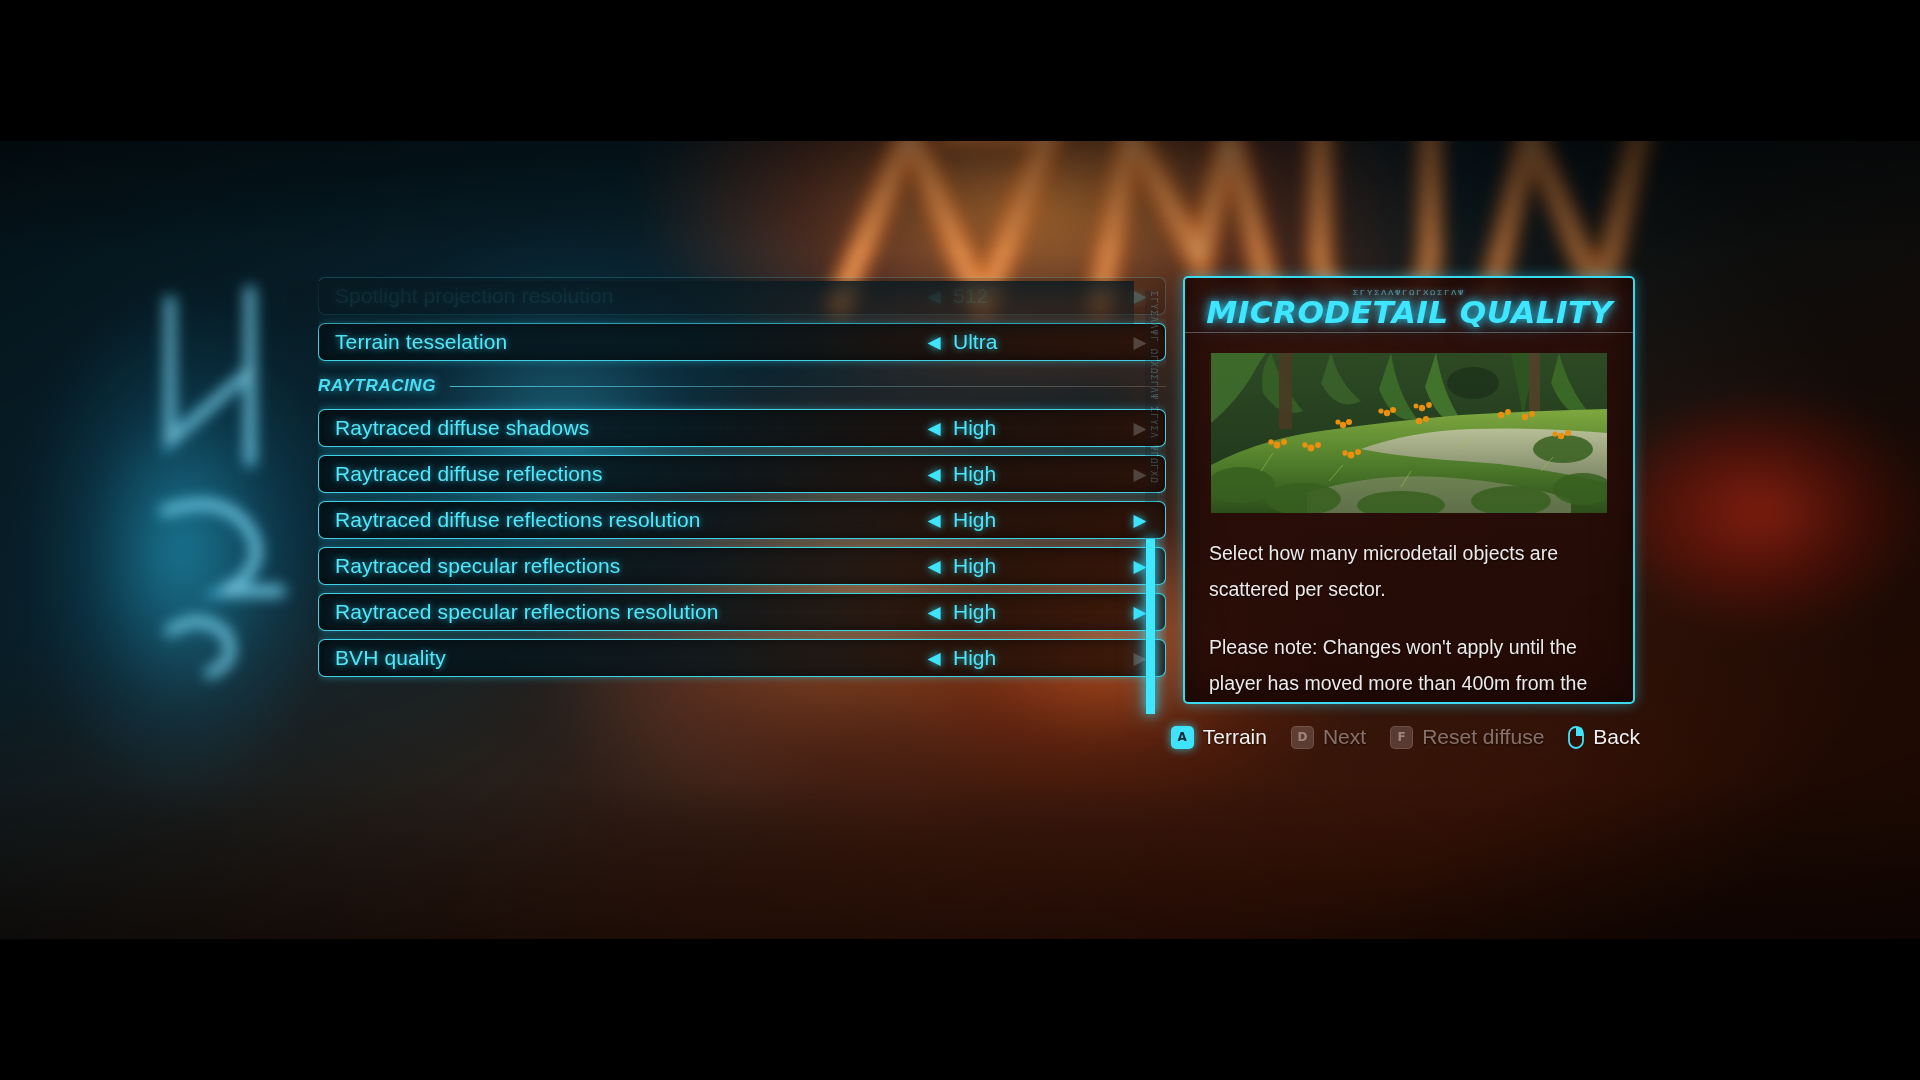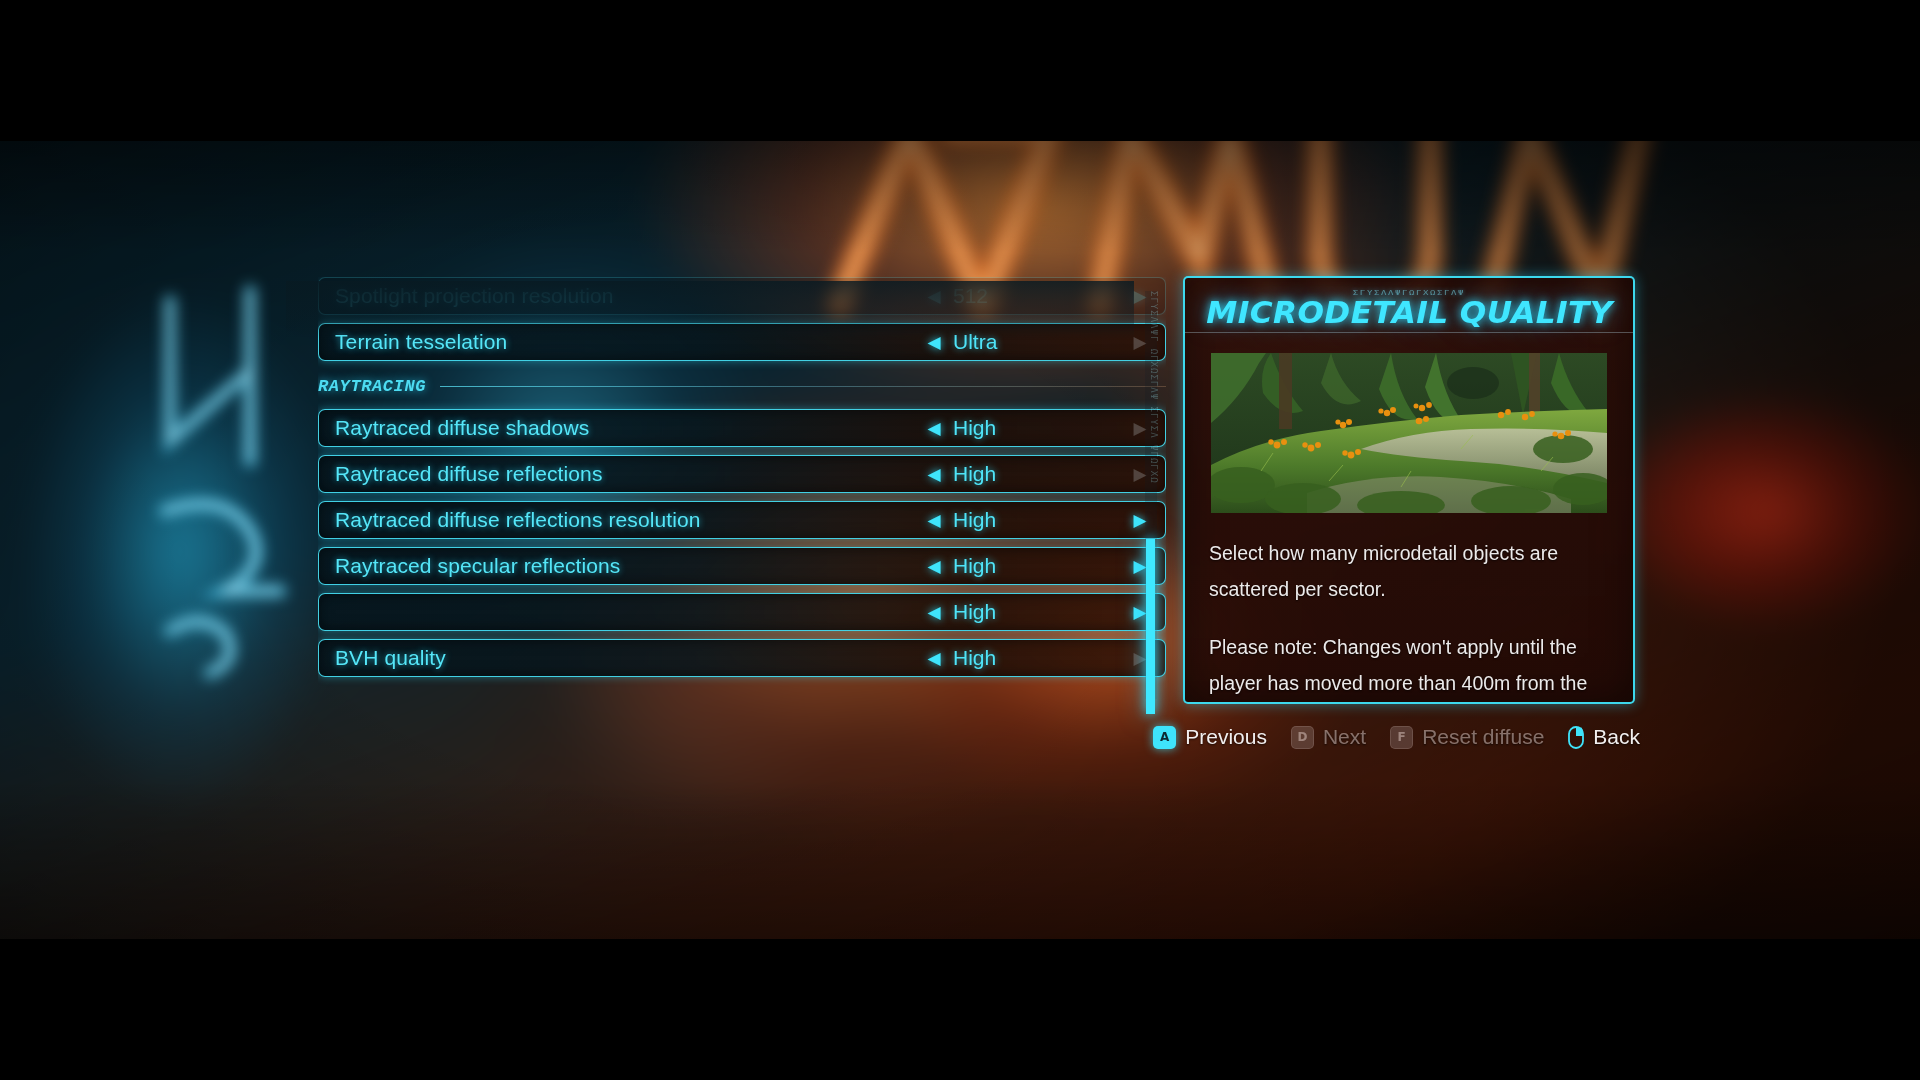--- a/index.html
+++ b/index.html
@@ -189,21 +189,21 @@
 
   
   .section-header {
     position: relative;
     height: 34px;
     display: flex;
     align-items: center;
     margin: 6px 0 6px 0;
   }
   .section-title {
-    font-family: Liberation Mono, monospace;
+    font-family: Liberation Sans, sans-serif;
     font-size: 17px;
     font-weight: 700;
     font-style: italic;
     letter-spacing: .6px;
     color: #4ddcf2;
     text-shadow: 0 0 8px rgba(40,210,245,.75);
     white-space: nowrap;
     padding-right: 14px;
   }
   .section-rule {
@@ -456,20 +456,21 @@
         <span class="arrow arrow-right">▶</span>
       </div>
       <div class="setting-row">
         <span class="row-label">Raytraced specular reflections</span>
         <span class="row-spacer"></span>
         <span class="arrow arrow-left">◀</span>
         <span class="row-value">High</span>
         <span class="arrow arrow-right">▶</span>
       </div>
       <div class="setting-row">
+        <span class="row-label">Raytraced specular reflections resolution</span>
         <span class="row-spacer"></span>
         <span class="arrow arrow-left">◀</span>
         <span class="row-value">High</span>
         <span class="arrow arrow-right">▶</span>
       </div>
       <div class="setting-row">
         <span class="row-label">BVH quality</span>
         <span class="row-spacer"></span>
         <span class="arrow arrow-left">◀</span>
         <span class="row-value">High</span>
@@ -577,21 +578,21 @@
 
         <div id="info-desc">
           <p>Select how many microdetail objects are scattered per sector.</p>
           <p>Please note: Changes won't apply until the player has moved more than 400m from the current position or upon reloading the game.</p>
         </div>
       </div>
 
       <div id="prompt-bar">
       <div class="prompt active">
         <span class="key-badge active">A</span>
-        <span class="prompt-label">Previous</span>
+        <span class="prompt-label">Terrain</span>
       </div>
       <div class="prompt inactive">
         <span class="key-badge inactive">D</span>
         <span class="prompt-label">Next</span>
       </div>
       <div class="prompt inactive">
         <span class="key-badge inactive">F</span>
         <span class="prompt-label">Reset diffuse</span>
       </div>
       <div class="prompt active">

